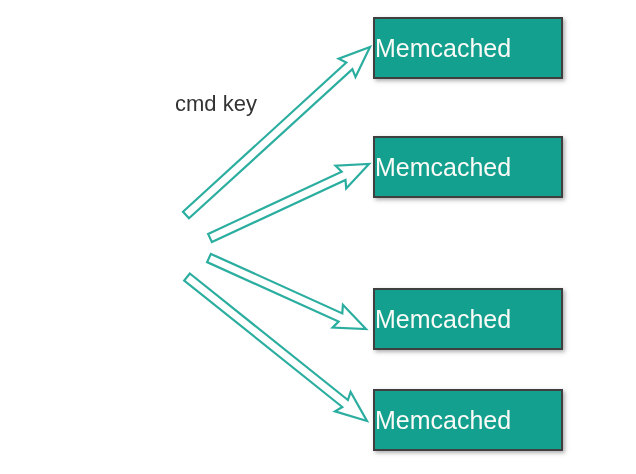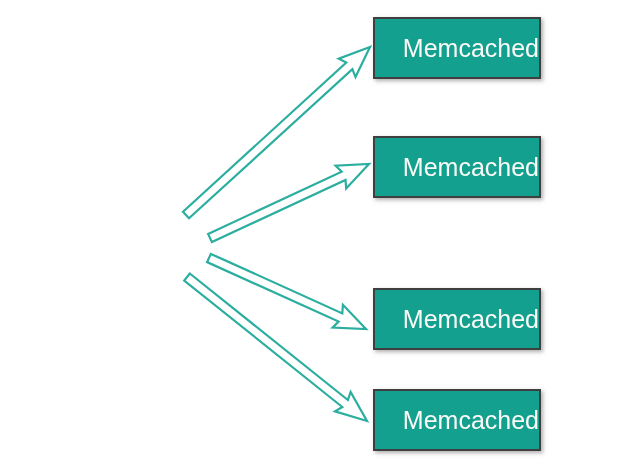--- a/index.html
+++ b/index.html
@@ -31,25 +31,25 @@
   }
   .edge-label{
     position:absolute;
     left:175px;top:91px;
     font-size:22px;
     color:var(--text-dark,#333);
     white-space:nowrap;
   }
   .box{
     position:absolute;
-    left:373px;width:168px;height:62px;
+    left:373px;width:190px;height:62px;
     background:var(--teal-fill,#14A08F);
     border:2px solid var(--box-border,#3F3F3F);
     box-sizing:border-box;
-    display:flex;align-items:center;justify-content:flex-end;
+    display:flex;align-items:center;justify-content:flex-start;
     box-shadow:2px 2px 4px rgba(110,110,110,0.55);
     font-size:25px;
     color:var(--text-light,#FAFAF7);
   }
   .box1{top:17px;}
   .box2{top:136px;}
   .box3{top:288px;}
   .box4{top:389px;}
 </style>
 </head>
@@ -58,20 +58,21 @@
 <div class="canvas">
 
   <svg id="arrows" viewBox="0 0 636 474" xmlns="http://www.w3.org/2000/svg">
       <polygon points="183.0,211.7 346.3,62.6 338.7,58.7 370.0,47.0 355.5,77.1 352.4,69.2 189.0,218.3" class="arrow"></polygon>
       <polygon points="208.1,233.9 341.7,171.7 335.6,165.7 369.0,164.0 346.2,188.4 345.5,179.9 211.9,242.1" class="arrow"></polygon>
       <polygon points="210.9,253.9 342.3,313.4 342.9,304.8 366.0,329.0 332.6,327.6 338.6,321.6 207.1,262.1" class="arrow"></polygon>
       <polygon points="189.8,273.5 347.9,400.0 350.6,391.9 367.0,421.0 335.0,411.4 342.3,407.0 184.2,280.5" class="arrow"></polygon>
     </svg>
 
 
+  <div class="edge-label">cmd key</div>
 
   <div class="box box1">
     <span>Memcached</span>
   </div>
   <div class="box box2">
     <span>Memcached</span>
   </div>
   <div class="box box3">
     <span>Memcached</span>
   </div>

